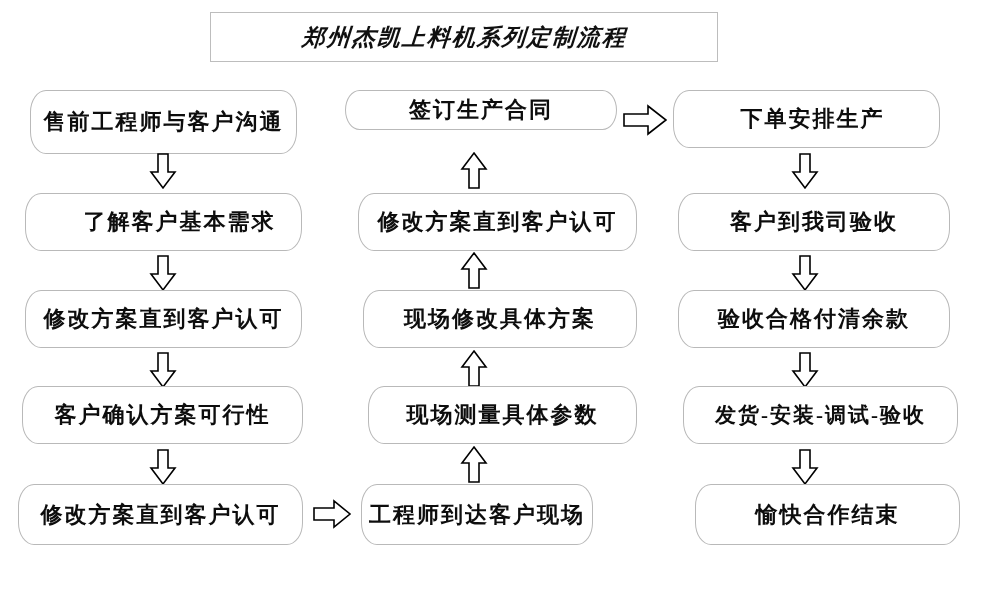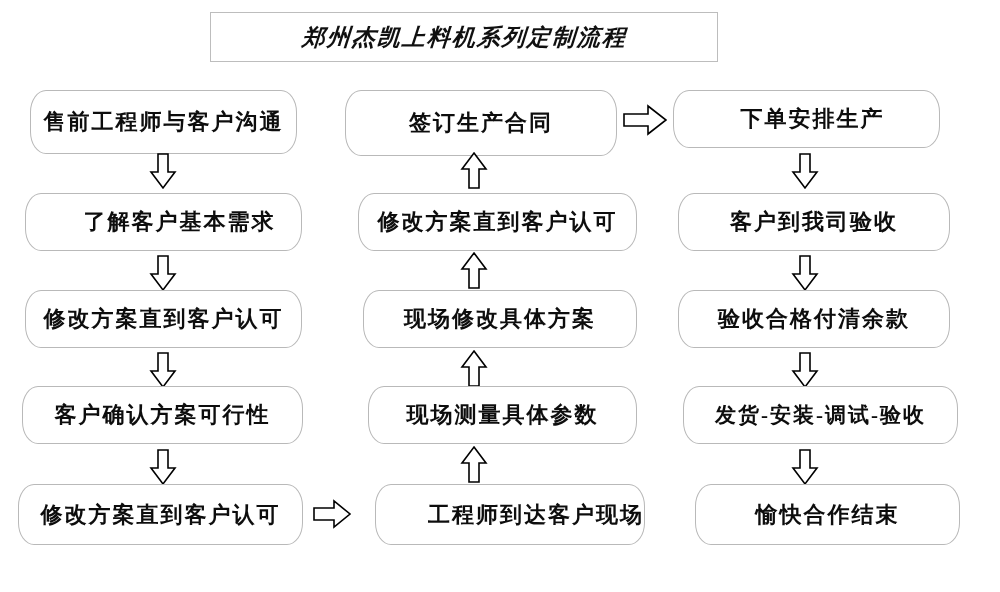--- a/index.html
+++ b/index.html
@@ -134,21 +134,21 @@
   <div class="node" style="left:18px;  top:484px; width:285px; height:61px;">
     <span class="node-label">修改方案直到客户认可</span>
   </div>
 
   <div class="arrow" style="left:312px; top:498px;">
     <svg width="40" height="32" viewBox="0 0 40 32">
       <polygon points="2,10 22,10 22,3 38,16 22,29 22,22 2,22"></polygon>
     </svg>
   </div>
 
-  <div class="node" style="left:345px; top:90px;  width:272px; height:66px;">
+  <div class="node" style="left:345px; top:90px;  width:272px; height:40px;">
     <span class="node-label">签订生产合同</span>
   </div>
 
   <div class="arrow" style="left:459px; top:150px;">
     <svg width="30" height="40" viewBox="0 0 30 40">
       <polygon points="15,3 27,19 20,19 20,38 10,38 10,19 3,19"></polygon>
     </svg>
   </div>
 
   <div class="node" style="left:358px; top:193px; width:279px; height:58px;">
@@ -174,21 +174,21 @@
   <div class="node" style="left:368px; top:386px; width:269px; height:58px;">
     <span class="node-label">现场测量具体参数</span>
   </div>
 
   <div class="arrow" style="left:459px; top:444px;">
     <svg width="30" height="40" viewBox="0 0 30 40">
       <polygon points="15,3 27,19 20,19 20,38 10,38 10,19 3,19"></polygon>
     </svg>
   </div>
 
-  <div class="node" style="left:375px; top:484px; width:270px; height:61px;justify-content:flex-end;">
+  <div class="node" style="left:361px; top:484px; width:232px; height:61px;">
     <span class="node-label">工程师到达客户现场</span>
   </div>
 
   <div class="arrow" style="left:622px; top:103px;">
     <svg width="46" height="34" viewBox="0 0 46 34">
       <polygon points="2,11 26,11 26,3 44,17 26,31 26,23 2,23"></polygon>
     </svg>
   </div>
 
   <div class="node" style="left:673px; top:90px;  width:267px; height:58px;padding-left:12px;">

